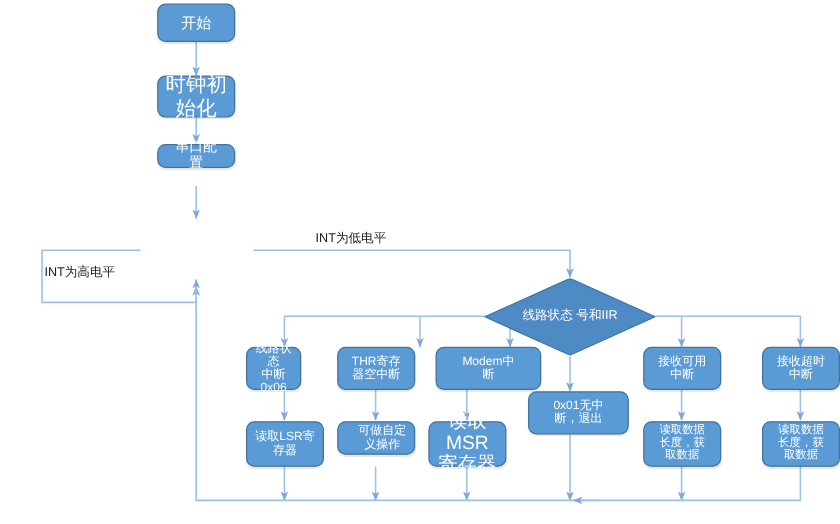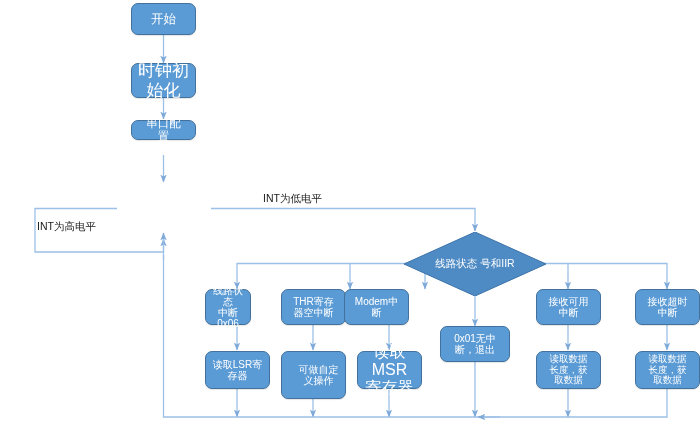--- a/index.html
+++ b/index.html
@@ -141,56 +141,56 @@
     </div>
   </div>
 
   <div class="node proc" style="left:281px;top:289px;width:65px;height:36px;font-size:10px;">
     <div>
       <span>THR寄存</span>
       <span>器空中断</span>
     </div>
   </div>
 
-  <div class="node proc" style="left:344px;top:289px;width:65px;height:36px;font-size:10px;">
+  <div class="node proc" style="left:363px;top:289px;width:88px;height:36px;font-size:10px;">
     <div>
       <span>Modem中</span>
       <span>断</span>
     </div>
   </div>
 
   <div class="node proc" style="left:536px;top:289px;width:65px;height:36px;font-size:10px;">
     <div>
       <span>接收可用</span>
       <span>中断</span>
     </div>
   </div>
 
   <div class="node proc" style="left:635px;top:289px;width:65px;height:36px;font-size:10px;">
     <div>
       <span>接收超时</span>
       <span>中断</span>
     </div>
   </div>
 
-  <div class="node proc" style="left:440px;top:326px;width:70px;height:36px;font-size:10px;">
+  <div class="node proc" style="left:440px;top:326px;width:84px;height:36px;font-size:10px;">
     <div>
       <span>0x01无中</span>
       <span>断，退出</span>
     </div>
   </div>
 
   <div class="node proc" style="left:205px;top:351px;width:65px;height:38px;font-size:10px;">
     <div>
       <span>读取LSR寄</span>
       <span>存器</span>
     </div>
   </div>
 
-  <div class="node proc" style="left:281px;top:351px;width:65px;height:48px;font-size:10px;padding-left:10px;">
+  <div class="node proc" style="left:281px;top:351px;width:65px;height:28px;font-size:10px;padding-left:10px;">
     <div>
       <span>可做自定</span>
       <span>义操作</span>
     </div>
   </div>
 
   <div class="node proc" style="left:357px;top:351px;width:65px;height:38px;font-size:16px;">
     <div>
       <span>读取MSR</span>
       <span>寄存器</span>

